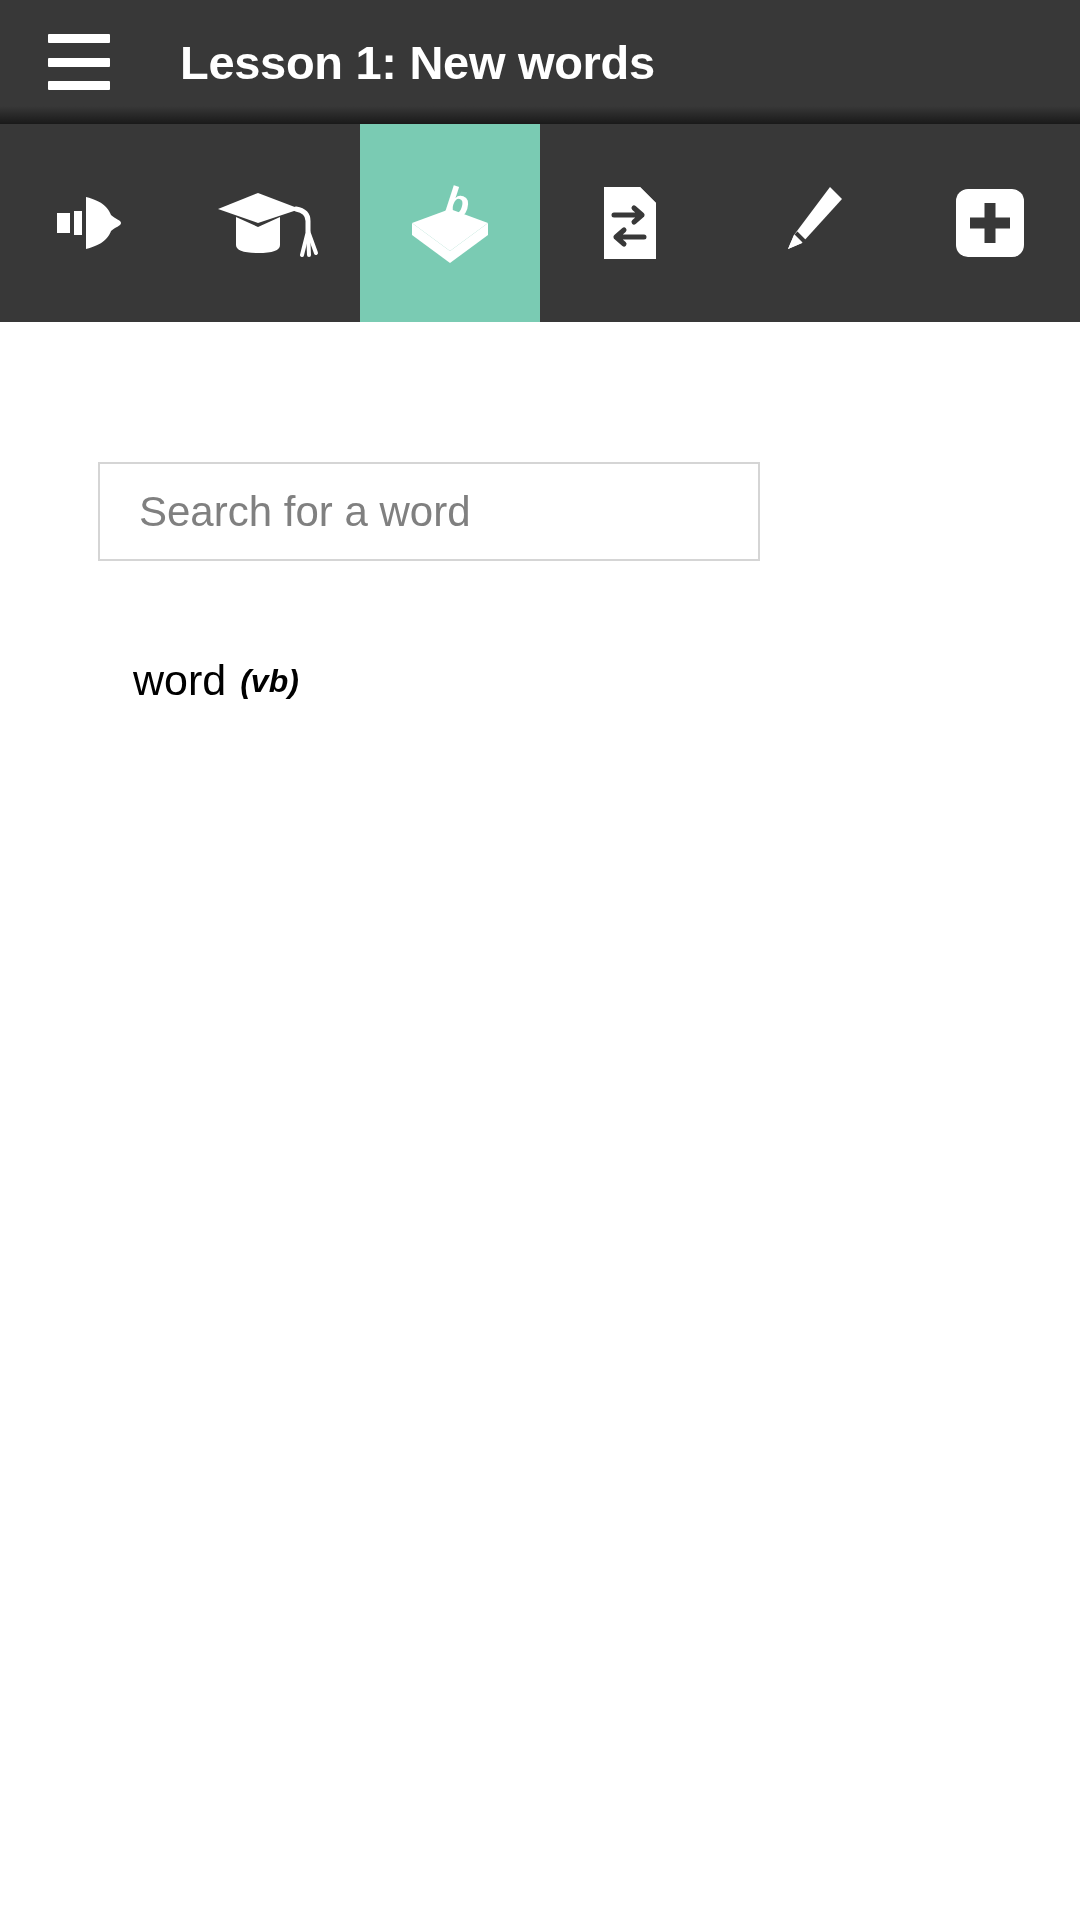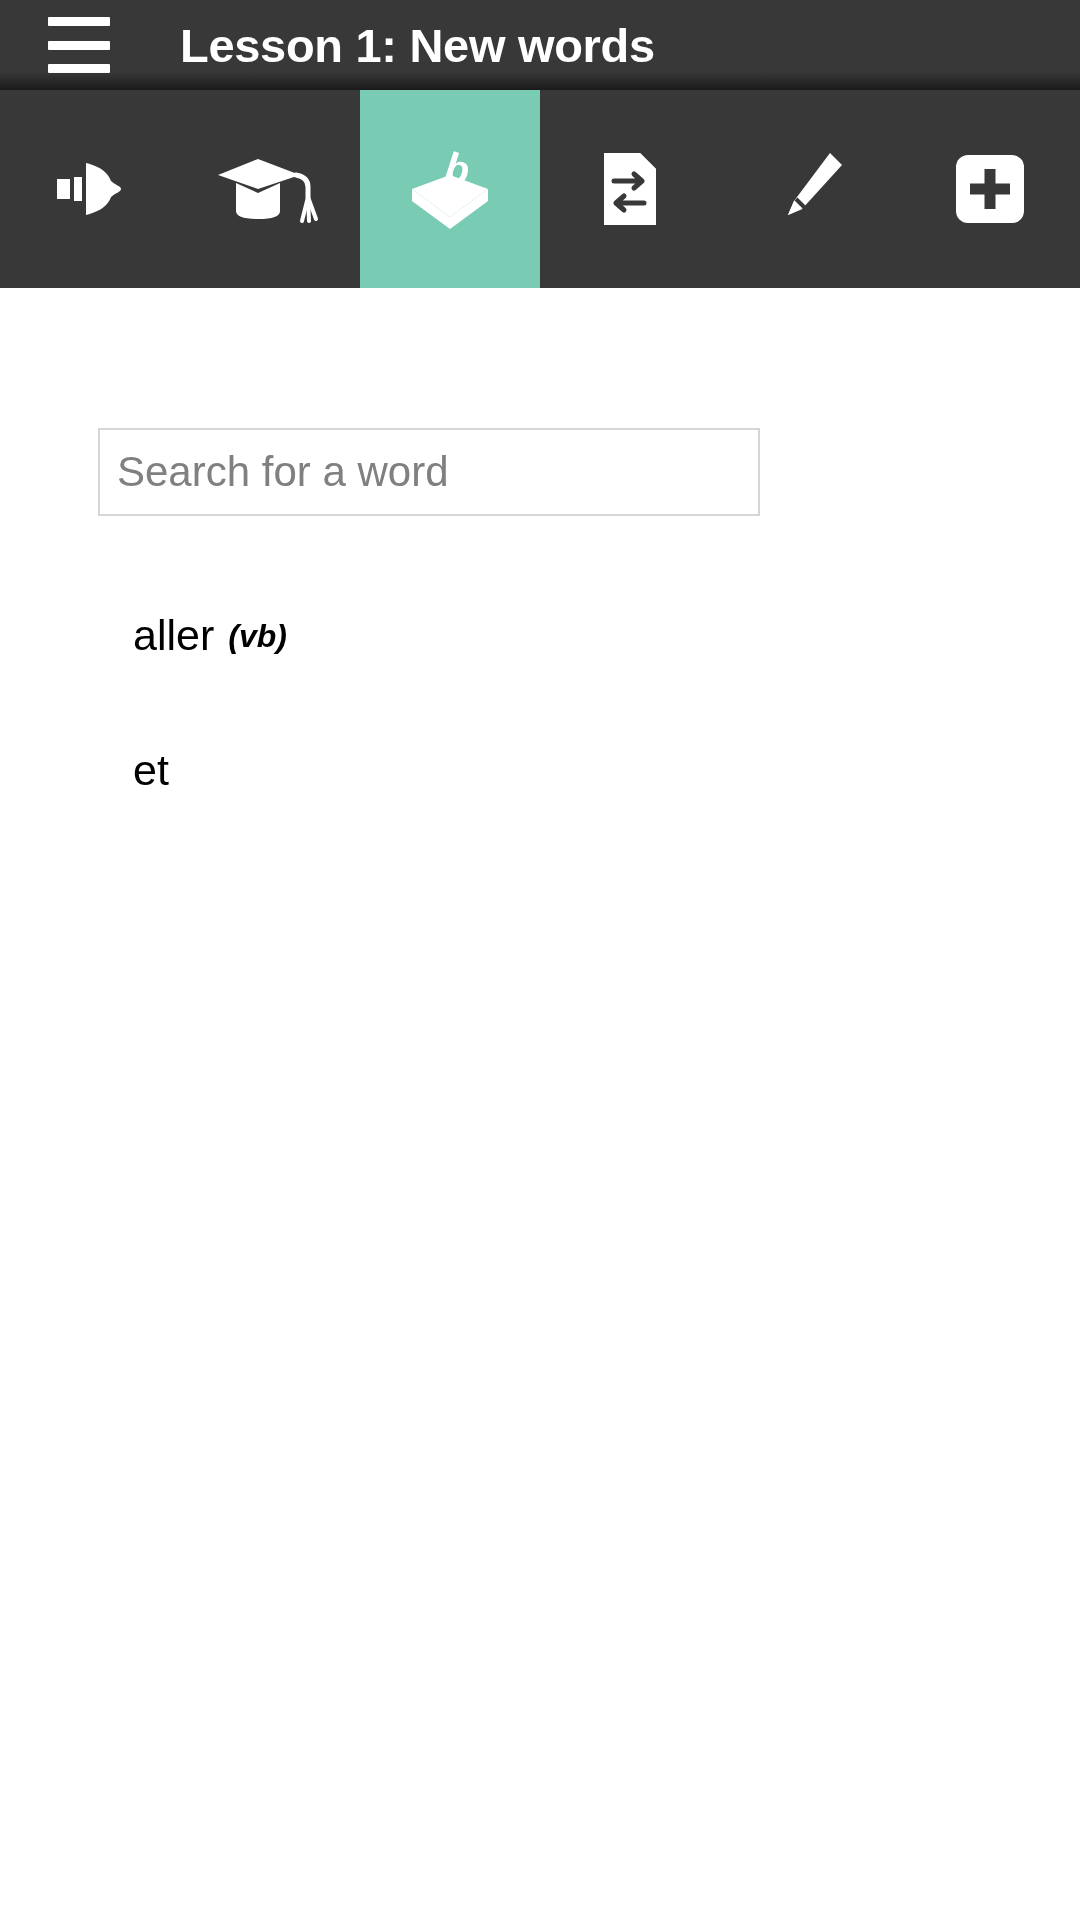--- a/index.html
+++ b/index.html
@@ -6,21 +6,21 @@
   html, body {
     width:1080px; height:1920px;
     background:#ffffff;
     font-family:"Liberation Sans", sans-serif;
     overflow:hidden;
   }
 
   
   .header {
     position:relative;
-    height:90px;
+    height:124px;
     background:#383838;
     display:flex;
     align-items:center;
   }
   .header::after{
     content:"";
     position:absolute; left:0; right:0; bottom:0; height:18px;
     background:linear-gradient(to bottom, rgba(0,0,0,0) 0%, rgba(0,0,0,0.55) 100%);
     pointer-events:none;
   }
@@ -67,27 +67,27 @@
   .content{
     position:relative;
     background:#ffffff;
     padding-top:140px;
   }
   .search-wrap{
     padding:0 98px 0 98px;
   }
   .search-input{
     width:662px;
-    height:88px;
+    height:99px;
     border:2px solid #d5d5d5;
     background:#ffffff;
     font-family:"Liberation Sans", sans-serif;
     font-size:42px;
     color:#701a75;
-    padding:0 17px;
+    padding:0 39px;
     outline:none;
     border-radius:0;
   }
   .search-input::placeholder{ color:#808080; opacity:1; }
 
   .word-list{
     margin-top:52px;
     padding-left:133px;
   }
   .word-item{
@@ -194,28 +194,24 @@
 
 <div class="content">
 
   <div class="search-wrap">
     <input class="search-input" type="text" placeholder="Search for a word" style="">
   </div>
 
   <div class="word-list">
 
     <div class="word-item">
-      <span class="word-term">aller</span>
+      <span class="word-term">word</span>
       <span class="word-pos">(vb)</span>
     </div>
 
 
 
 
 
 
-    <div class="word-item">
-      <span class="word-term">et</span>
-      <span class="word-pos"></span>
-    </div>
 
   </div>
 </div>
 
 </body></html>

